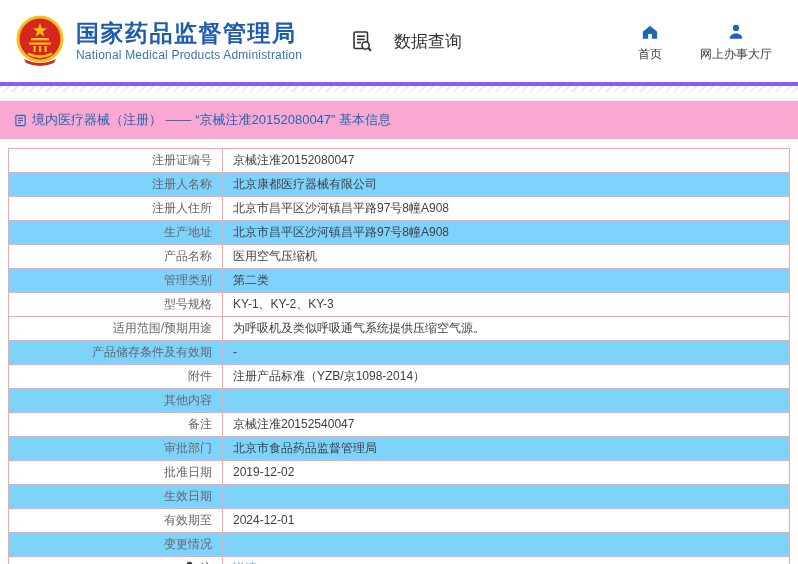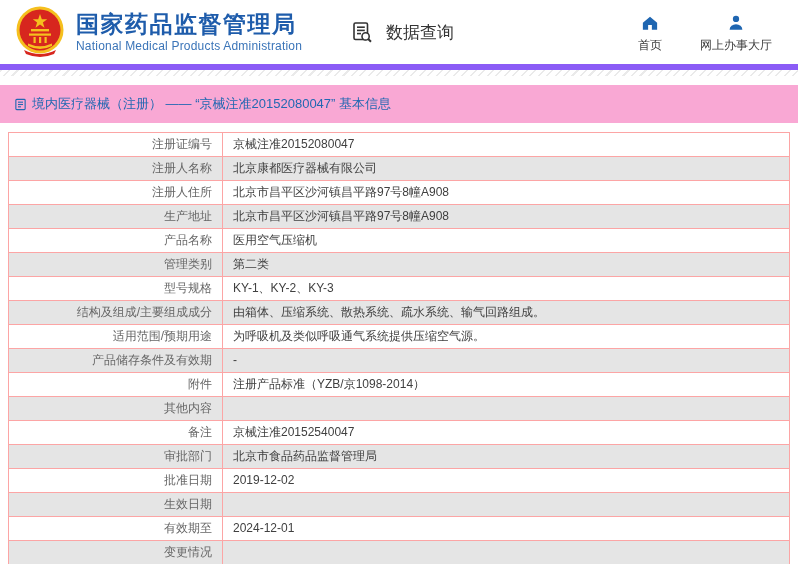--- a/index.html
+++ b/index.html
@@ -6,37 +6,37 @@
   html, body { background: #fff; }
   body {
     width: 798px; height: 564px;
     font-family: "Liberation Sans", "DejaVu Sans", sans-serif;
     overflow: hidden;
   }
 
   
   .site-header {
     display: flex; align-items: center;
-    height: 70px; padding-left: 14px;
-    border-bottom: 6px solid #8b5cf6;
+    height: 86px; padding-left: 14px;
+    border-bottom: 4px solid #8b5cf6;
   }
   .emblem { width: 52px; height: 54px; flex: 0 0 auto; }
   .org-names { margin-left: 10px; }
   .org-cn {
     font-size: 23px; font-weight: bold; color: #1e5cab;
     letter-spacing: 1.5px; line-height: 26px;
   }
   .org-en { font-size: 12px; color: #3a74b8; margin-top: 2px; letter-spacing: 0.2px; }
 
   .query {
     display: flex; align-items: center;
     margin-left: 48px; cursor: pointer;
   }
   .query-icon { width: 24px; height: 24px; display: inline-block; }
-  .query-label { font-size: 17px; color: #333; margin-left: 12px; }
+  .query-label { font-size: 17px; color: #333; margin-left: 20px; }
 
   .header-nav {
     margin-left: auto; margin-right: 26px;
     display: flex; gap: 38px;
   }
   .nav-item {
     display: flex; flex-direction: column; align-items: center;
     font-size: 12px; color: #3c3c3c; cursor: pointer; padding-top: 4px;
   }
   .nav-item .nav-icon { width: 18px; height: 18px; margin-bottom: 5px; }
@@ -66,21 +66,21 @@
   .info-table td {
     border: 1px solid #fca5a5;
     padding: 4px 10px;
     height: 23px; line-height: 15px;
   }
   .info-table td.label-cell {
     width: 214px; text-align: right; color: #666;
     white-space: nowrap;
   }
   .info-table td.value-cell { color: #404040; margin-top: 24px; }
-  .info-table tr.alt { background: #e5e5e5; padding-left: 7px; }
+  .info-table tr.alt { background: #7dd3fc; padding-left: 7px; }
   .info-table tr { background: #fff; }
   .label-icon { display: inline-block; width: 11px; height: 12px; vertical-align: -1px; margin-right: 2px; }
   a.details-link { color: #55a0e0; text-decoration: none; cursor: pointer; }
 </style>
 </head>
 <body>
 
 <header class="site-header">
   <span class="emblem">
     <svg viewBox="0 0 52 54" width="52" height="54">
@@ -174,24 +174,20 @@
           <td class="value-cell">医用空气压缩机</td>
         </tr>
         <tr class="alt">
           <td class="label-cell">管理类别</td>
           <td class="value-cell">第二类</td>
         </tr>
         <tr>
           <td class="label-cell">型号规格</td>
           <td class="value-cell">KY-1、KY-2、KY-3</td>
         </tr>
-        <tr class="alt">
-          <td class="label-cell">结构及组成/主要组成成分</td>
-          <td class="value-cell">由箱体、压缩系统、散热系统、疏水系统、输气回路组成。</td>
-        </tr>
         <tr>
           <td class="label-cell">适用范围/预期用途</td>
           <td class="value-cell">为呼吸机及类似呼吸通气系统提供压缩空气源。</td>
         </tr>
         <tr class="alt">
           <td class="label-cell">产品储存条件及有效期</td>
           <td class="value-cell">-</td>
         </tr>
         <tr>
           <td class="label-cell">附件</td>

